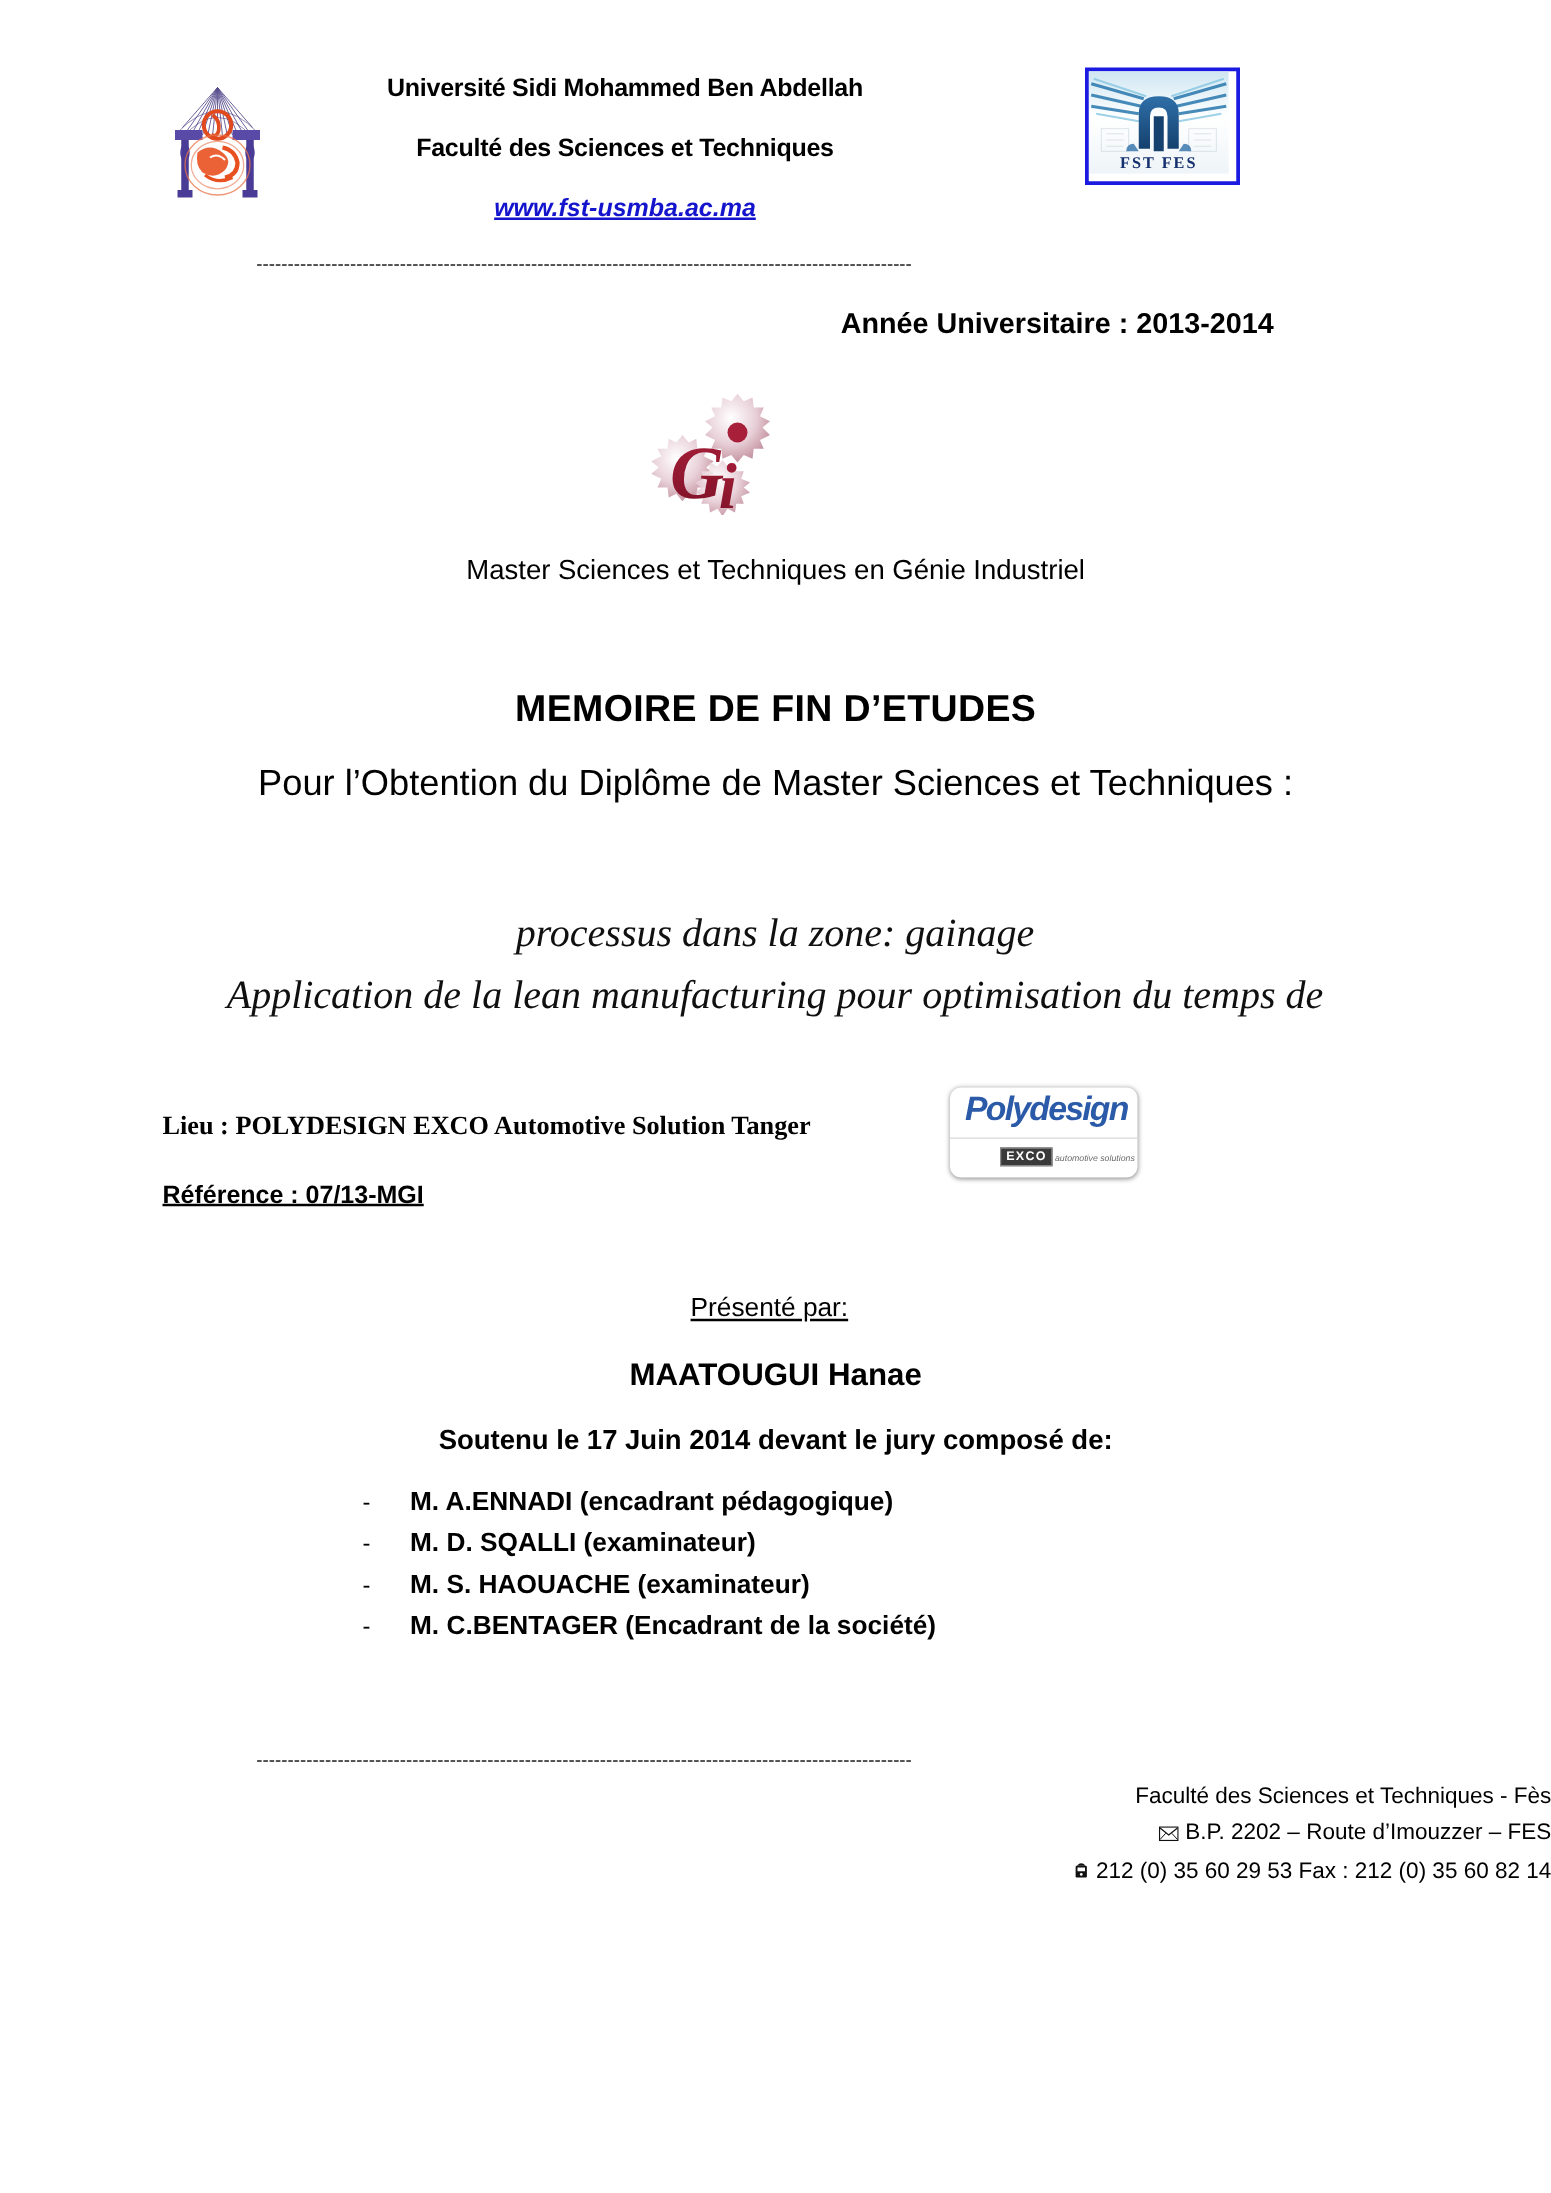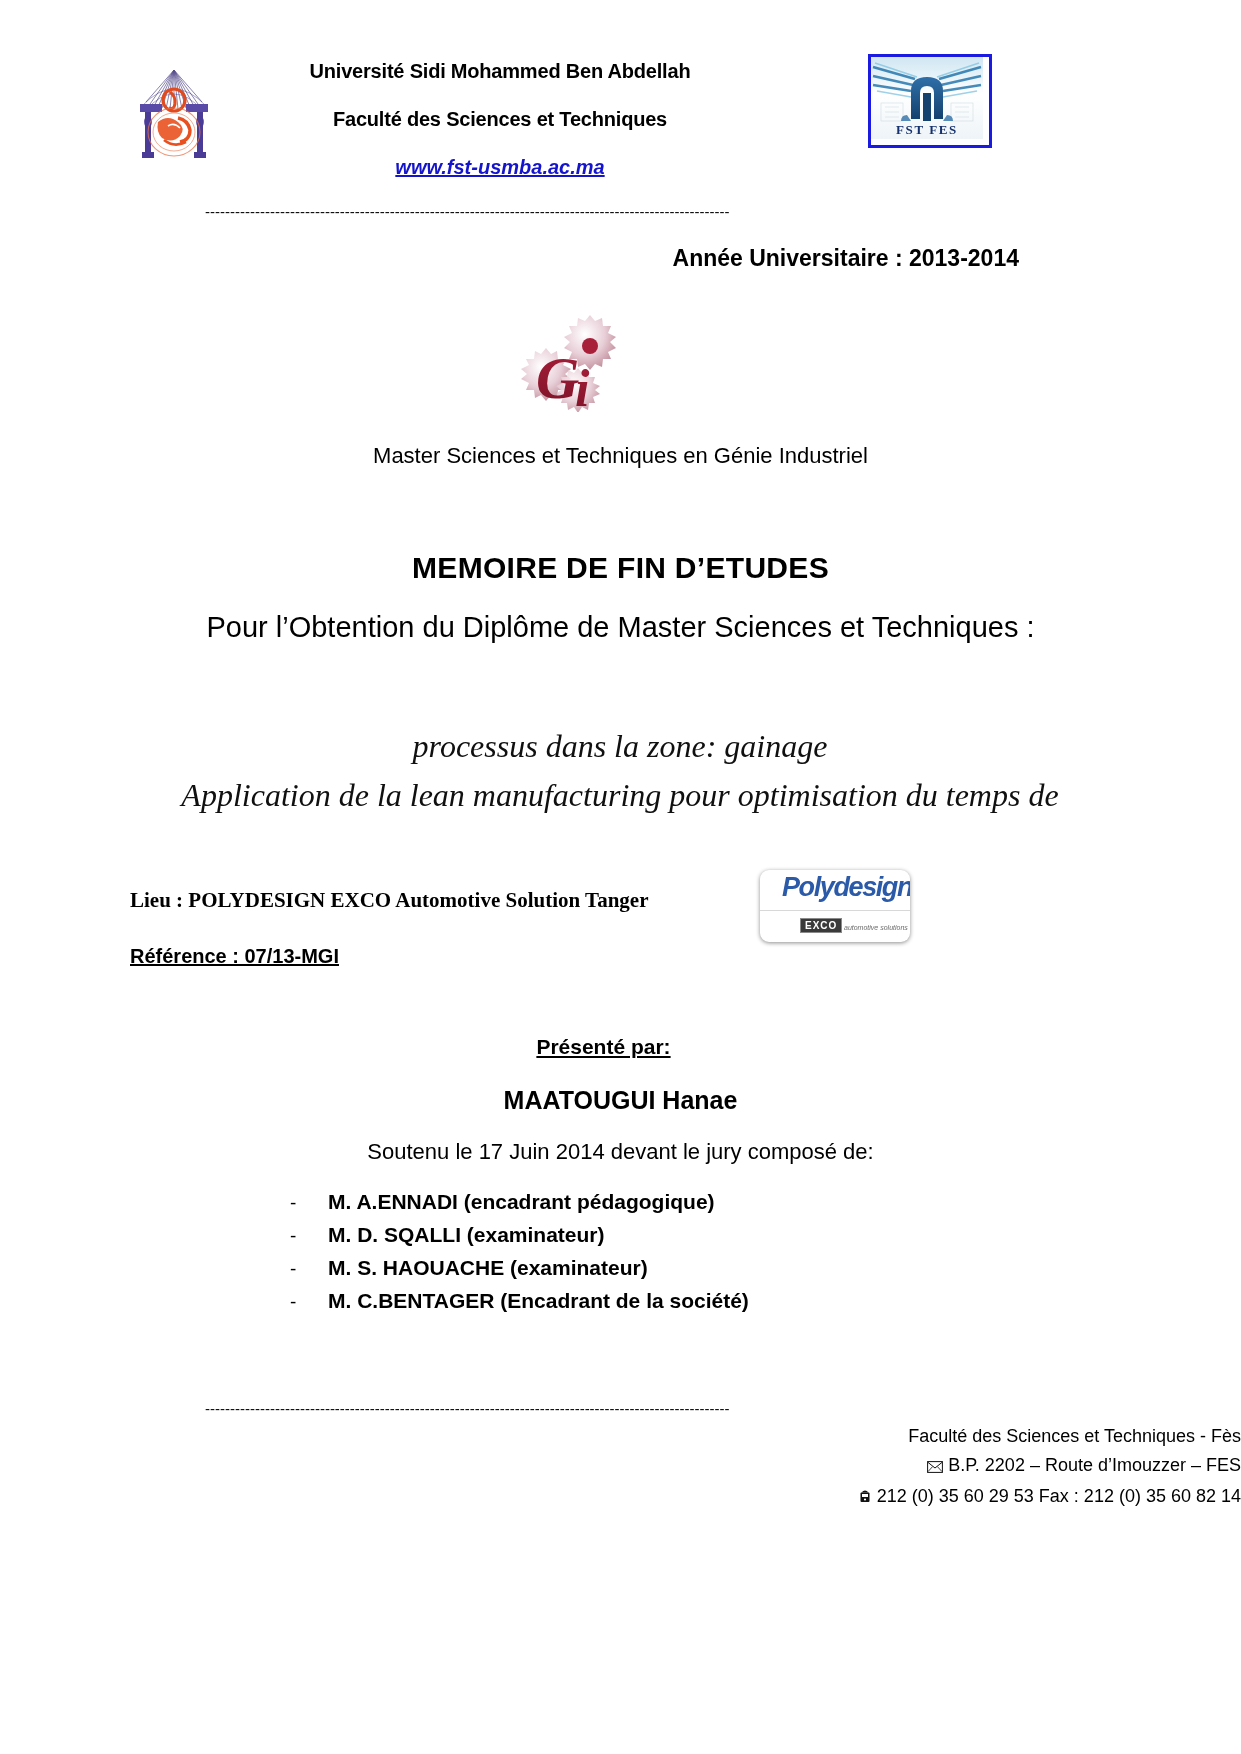--- a/index.html
+++ b/index.html
@@ -187,21 +187,21 @@
     box-shadow: 0 1px 4px rgba(0,0,0,0.45);
     overflow: hidden;
   }
   .poly-top {
     height: 40px;
     position: relative;
     border-bottom: 1px solid #d8d8d8;
   }
   .poly-word {
     position: absolute;
-    left: 22px;
+    left: 12px;
     top: 2px;
     font-family: "Liberation Sans", sans-serif;
     font-weight: bold;
     font-style: italic;
     font-size: 27px;
     letter-spacing: -1.4px;
     color: #2a5aa8;
   }
   .poly-bottom {
     height: 31px;
@@ -225,47 +225,47 @@
     left: 84px;
     top: 13px;
     font-size: 7px;
     font-style: italic;
     color: #6b6b6b;
     white-space: nowrap;
   }
 
   .presente-par {
     position: absolute;
-    left: 0;
+    left: 12px;
     top: 1035px;
     width: 1207px;
     text-align: center;
     font-size: 21px;
-    font-weight: bold;
+    font-weight: normal;
   }
   .presente-par span { text-decoration: underline; }
 
   .candidate {
     position: absolute;
     left: 0;
     top: 1086px;
     width: 1241px;
     text-align: center;
     font-size: 25px;
     font-weight: bold;
   }
 
   .soutenu {
     position: absolute;
     left: 0;
     top: 1139px;
     width: 1241px;
     text-align: center;
     font-size: 22px;
-    font-weight: normal;
+    font-weight: bold;
   }
 
   .jury-list {
     position: absolute;
     left: 290px;
     top: 1186px;
     width: 700px;
   }
   .jury-item {
     display: flex;

